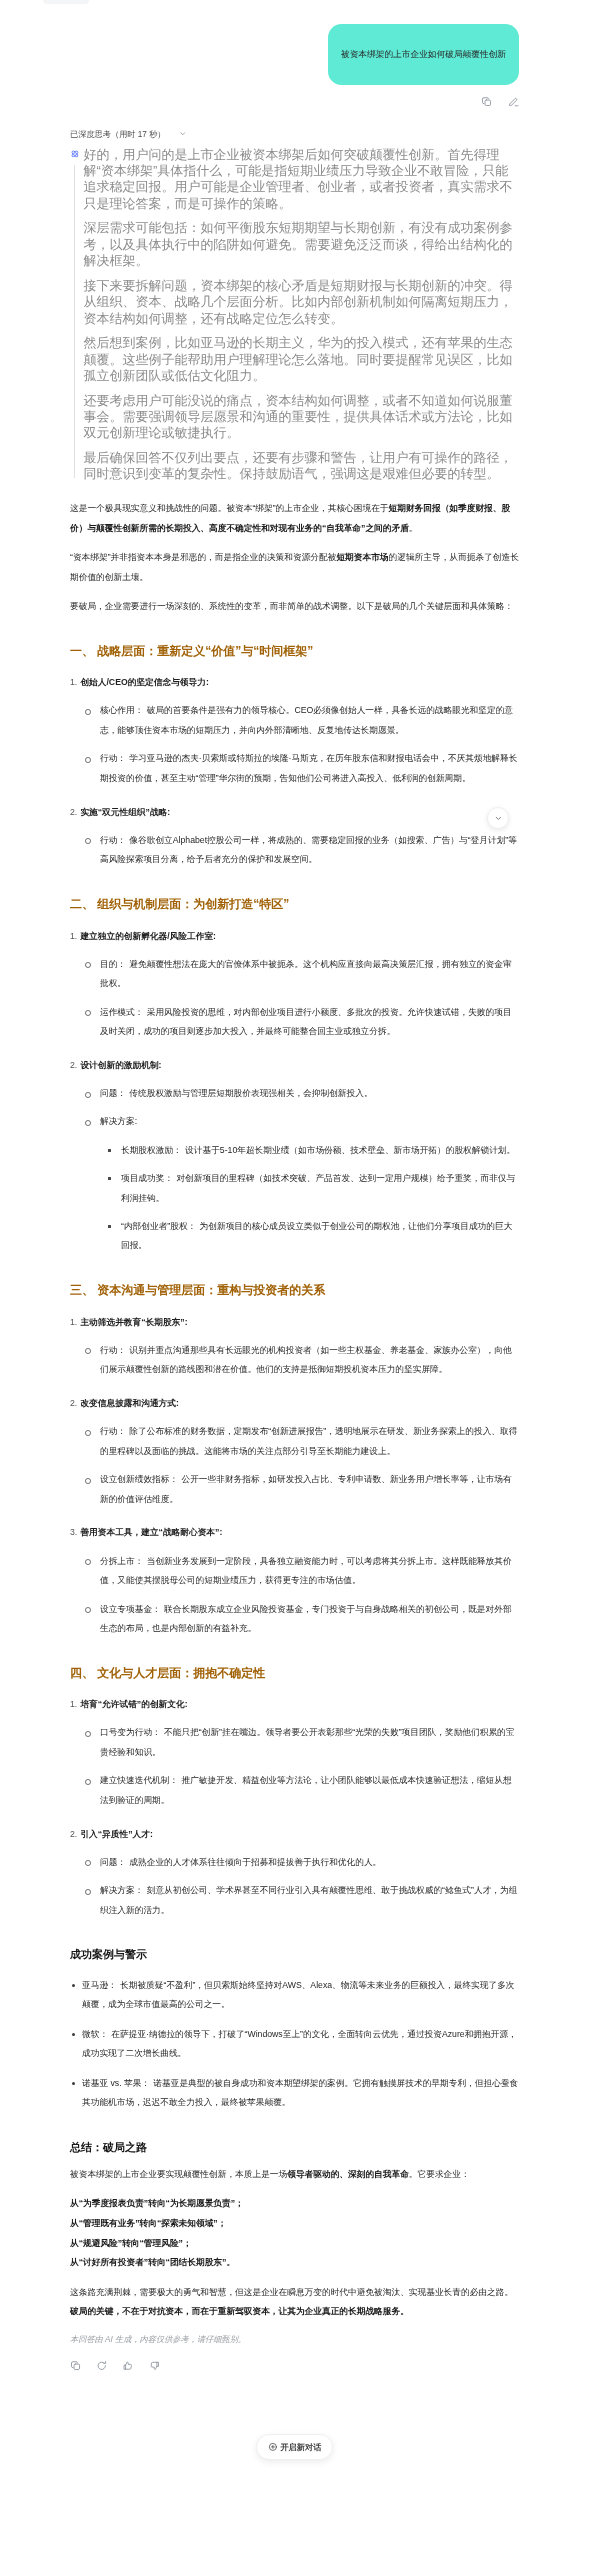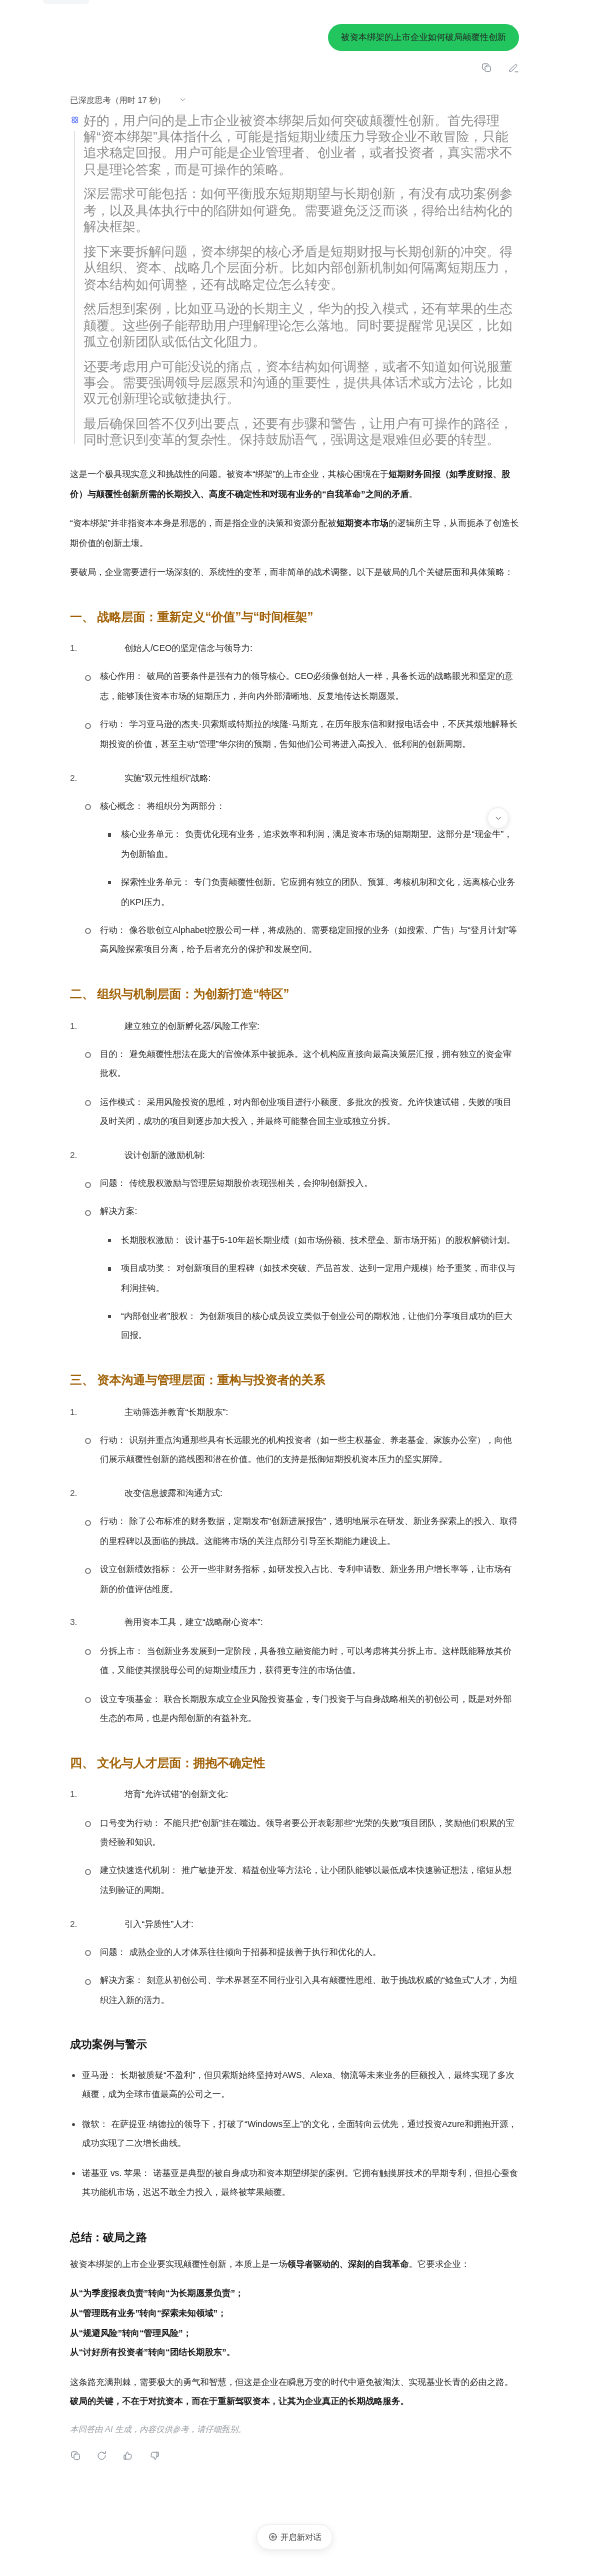--- a/index.html
+++ b/index.html
@@ -5,21 +5,21 @@
   * { box-sizing: border-box; margin: 0; padding: 0; }
   html, body { width: 589px; height: 2576px; overflow: hidden; background: #ffffff;
     font-family: "Liberation Sans", "DejaVu Sans", sans-serif; color: #262626; }
   .page { position: relative; width: 589px; height: 2576px; }
   .top-remnant { position: absolute; left: 43px; top: -3.8px; width: 46px; height: 8.2px;
     background: #f4f5f7; border-radius: 4.4px; }
   .chat { width: 449px; margin: 0 auto; padding-top: 23.5px; }
 
   
   .bubble-row { display: flex; justify-content: flex-end; }
-  .bubble { background: #22c55e; border-radius: 13.6px; padding: 7px 13px;
+  .bubble { background: #5eead4; border-radius: 13.6px; padding: 24px 13px;
     font-size: 8.7px; line-height: 13px; color: #262626; }
   .msg-actions { display: flex; justify-content: flex-end; gap: 14.7px; margin-top: 11.5px; }
   .icon-btn { width: 11.5px; height: 11.5px; color: #8f96a0; cursor: pointer; display: inline-flex; }
   .icon-btn svg { width: 100%; height: 100%; }
 
   
   .think-wrap { margin-top: 21px; }
   .think-toggle { display: inline-flex; align-items: center; gap: 13px;
     font-size: 8.2px; color: #4c4c4c; cursor: pointer; }
   .think-toggle .chev { width: 7.6px; height: 7.6px; color: #7a7a7a; }
@@ -34,21 +34,21 @@
   
   .md { margin-top: 16.4px; font-size: 8.7px; line-height: 19.6px; color: #262626; }
   .md-p { margin: 9.8px 0; }
   .md strong { font-weight: bold; color: #1a1a1a; }
   .md-h2 { font-size: 12px; line-height: 17.5px; font-weight: bold; color: #a16207; margin: 26px 0 6.5px; }
   .md-h3 { font-size: 11px; line-height: 16.4px; font-weight: bold; color: #171717; margin: 26px 0 5.5px; }
 
   .num-list { list-style: none; counter-reset: it; margin: 13px 0 0; }
   .num-list > li { counter-increment: it; position: relative; padding-left: 10.4px; margin: 9.8px 0 14px; }
   .num-list > li::before { content: counter(it) "."; position: absolute; left: 0; top: 0; color: #555; }
-  .li-title { font-weight: normal; color: #1f1f1f; margin-left: 44px; }
+  .li-title { font-weight: bold; color: #1f1f1f; }
 
   ul.l2 { list-style: none; margin: 8.7px 0 0; }
   ul.l2 > li { position: relative; padding-left: 19.6px; margin: 8.7px 0; }
   ul.l2 > li::before { content: ""; position: absolute; left: 4.9px; top: 7.6px; width: 3.8px; height: 3.8px;
     border: 0.8px solid #6b6b6b; border-radius: 50%; }
 
   ul.l3 { list-style: none; margin: 8.7px 0 0; }
   ul.l3 > li { position: relative; padding-left: 21px; margin: 8.7px 0; }
   ul.l3 > li::before { content: ""; position: absolute; left: 8.2px; top: 8.2px; width: 3.3px; height: 3.3px;
     background: #4a4a4a; }
@@ -60,21 +60,21 @@
 
   .b-label { font-weight: normal; color: #1f1f1f; margin-right: 3.3px; }
   .sum-lines { margin: 9.8px 0; font-weight: bold; color: #1a1a1a; }
 
   .disclaimer { margin-top: 11px; font-size: 8.2px; line-height: 13px; font-style: italic; color: #9aa0a6; }
   .answer-actions { display: flex; gap: 14.7px; margin-top: 14px; }
 
   .new-chat-row { display: flex; justify-content: center; margin-top: 63px; }
   .new-chat-btn { display: inline-flex; gap: 3px; background: #fff;
     border: 0.5px solid #f0f0f0; border-radius: 13px; padding: 6.5px 11px; font-size: 8.2px; color: #404040;
-    box-shadow: 0 2.2px 7.6px rgba(0,0,0,0.08); cursor: pointer; }
+    box-shadow: 0 2.2px 7.6px rgba(0,0,0,0.08); cursor: pointer; font-weight: bold; }
   .new-chat-btn .plus-ic { width: 9.8px; height: 9.8px; color: #404040; }
 
   .scroll-btn { position: absolute; left: 487px; top: 807px; width: 22px; height: 22px;
     border-radius: 50%; background: #fff; border: 0.5px solid #f0f0f1;
     box-shadow: 0 1.6px 5.5px rgba(0,0,0,0.09); display: flex; align-items: center; justify-content: center;
     cursor: pointer; }
   .scroll-btn svg { width: 8.7px; height: 8.7px; color: #5f6368; }
 </style>
 </head>
 <body>
@@ -141,27 +141,20 @@
         <li>
           <span class="li-title">创始人/CEO的坚定信念与领导力:</span>
           <ul class="l2">
             <li><span class="b-label">核心作用：</span><span>破局的首要条件是强有力的领导核心。CEO必须像创始人一样，具备长远的战略眼光和坚定的意志，能够顶住资本市场的短期压力，并向内外部清晰地、反复地传达长期愿景。</span></li>
             <li><span class="b-label">行动：</span><span>学习亚马逊的杰夫·贝索斯或特斯拉的埃隆·马斯克，在历年股东信和财报电话会中，不厌其烦地解释长期投资的价值，甚至主动“管理”华尔街的预期，告知他们公司将进入高投入、低利润的创新周期。</span></li>
           </ul>
         </li>
         <li>
           <span class="li-title">实施“双元性组织”战略:</span>
           <ul class="l2">
-            <li>
-              <span class="b-label">核心概念：</span><span>将组织分为两部分：</span>
-              <ul class="l3">
-                <li><span class="b-label">核心业务单元：</span><span>负责优化现有业务，追求效率和利润，满足资本市场的短期期望。这部分是“现金牛”，为创新输血。</span></li>
-                <li><span class="b-label">探索性业务单元：</span><span>专门负责颠覆性创新。它应拥有独立的团队、预算、考核机制和文化，远离核心业务的KPI压力。</span></li>
-              </ul>
-            </li>
             <li><span class="b-label">行动：</span><span>像谷歌创立Alphabet控股公司一样，将成熟的、需要稳定回报的业务（如搜索、广告）与“登月计划”等高风险探索项目分离，给予后者充分的保护和发展空间。</span></li>
           </ul>
         </li>
       </ol>
 
       <h2 class="md-h2">二、 组织与机制层面：为创新打造“特区”</h2>
       <ol class="num-list">
         <li>
           <span class="li-title">建立独立的创新孵化器/风险工作室:</span>
           <ul class="l2">

